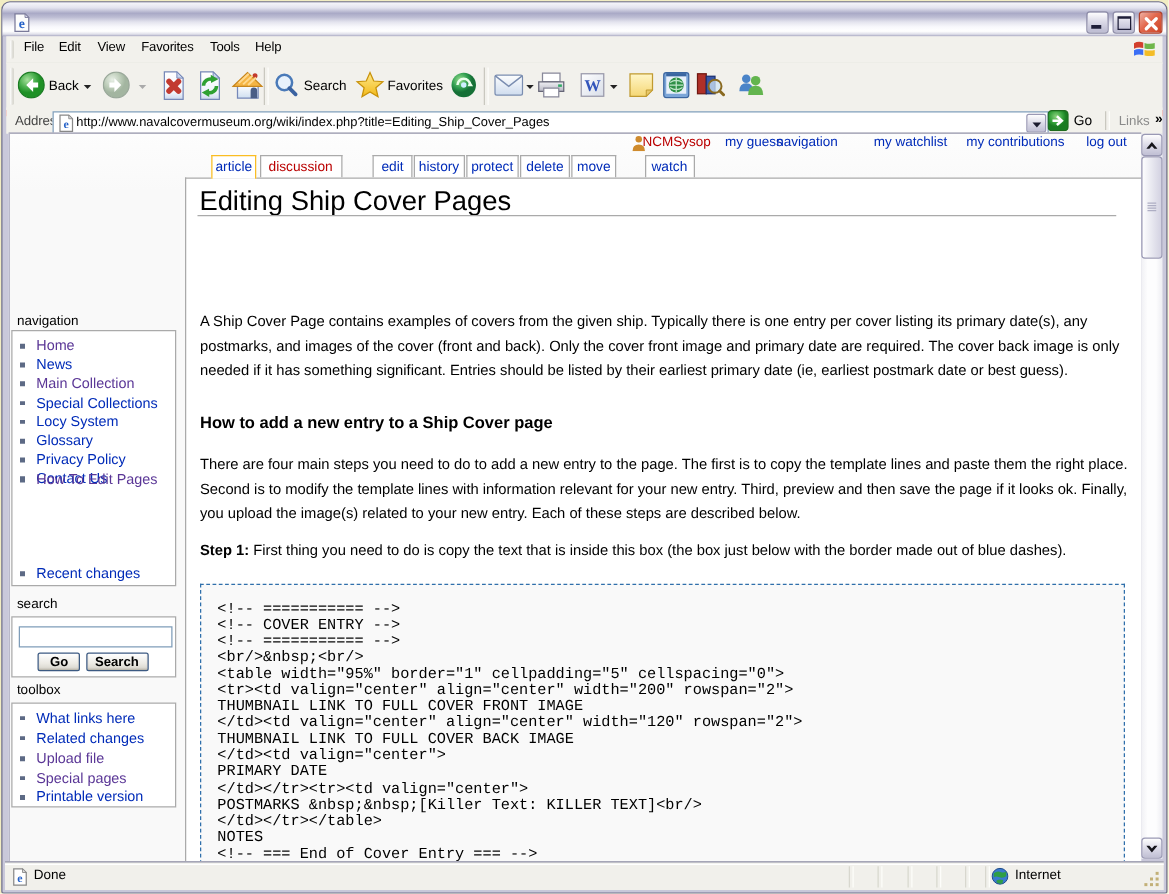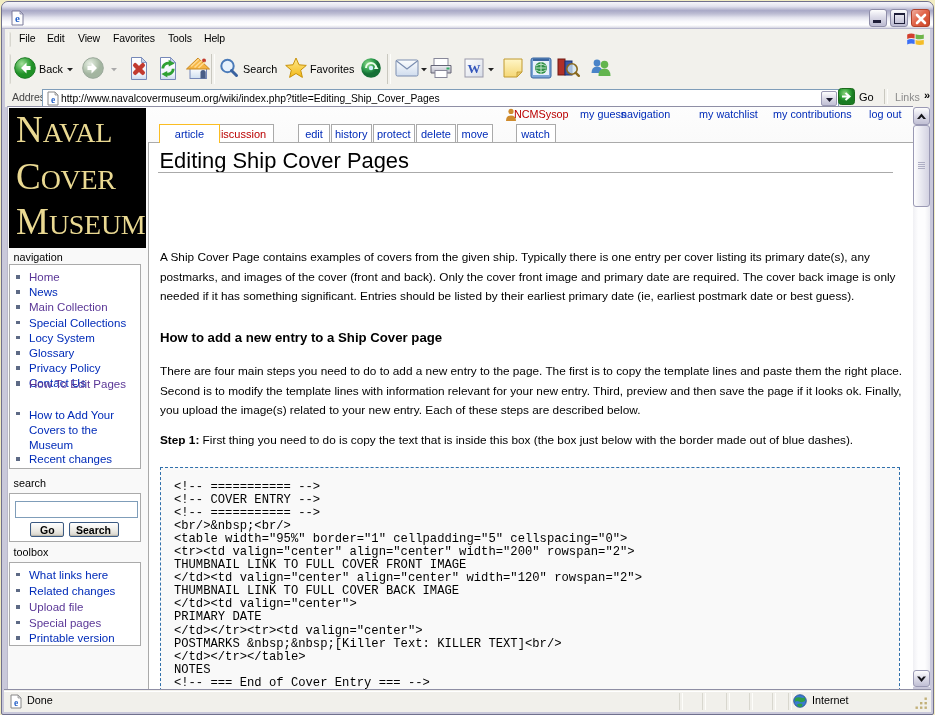--- a/index.html
+++ b/index.html
@@ -335,56 +335,50 @@
               <path d="M1 13 Q1 7.5 6 7.5 Q11 7.5 11 13 Z" fill="#cf8b2d"></path>
             </svg>
     </div>
     <span class="pbar" style="left:506px"><a class="red">NCMSysop</a></span>
     <span class="pbar" style="left:572px"><a>my guess</a></span>
     <span class="pbar" style="left:613px"><a>navigation</a></span>
     <span class="pbar" style="left:691px"><a>my watchlist</a></span>
     <span class="pbar" style="left:765px"><a>my contributions</a></span>
     <span class="pbar" style="left:861px"><a>log out</a></span>
 
-    <div id="logo">
-      <div class="ll" style="top:3px"><span class="lb">N</span><span class="ls">AVAL</span></div>
-      <div class="ll" style="top:49.5px"><span class="lb">C</span><span class="ls">OVER</span></div>
-      <div class="ll" style="top:95px"><span class="lb">M</span><span class="ls">USEUM</span></div>
-    </div>
 
     <div class="portlabel" style="top:144px">navigation</div>
     <div class="portbox" style="top:157px;height:205px"></div>
     <div class="navitem" style="top:164px"><a class="vis">Home</a></div>
     <div class="navitem" style="top:179.2px"><a>News</a></div>
     <div class="navitem" style="top:194.4px"><a class="vis">Main Collection</a></div>
     <div class="navitem" style="top:209.6px"><a>Special Collections</a></div>
     <div class="navitem" style="top:224.8px"><a>Locy System</a></div>
     <div class="navitem" style="top:240px"><a>Glossary</a></div>
     <div class="navitem" style="top:255.2px"><a>Privacy Policy</a></div>
     <div class="navitem" style="top:270.4px"><a>Contact Us</a></div>
     <div class="navitem" style="top:271px"><a class="vis">How To Edit Pages</a></div>
-    <div class="navitem" style="top:300.8px;line-height:15.2px"><a>How to Add Your<br>Covers to the<br>Museum</a></div>
     <div class="navitem" style="top:346.4px"><a>Recent changes</a></div>
 
     <div class="portlabel" style="top:370px">search</div>
     <div class="portbox" style="top:385.6px;height:49px">
       <input id="searchfield" style="">
       <div class="xpbtn" style="left:20.4px;width:34px">Go</div>
       <div class="xpbtn" style="left:58.5px;width:50px">Search</div>
     </div>
 
     <div class="portlabel" style="top:439px">toolbox</div>
     <div class="portbox" style="top:454.8px;height:84px"></div>
     <div class="navitem" style="top:461.8px"><a>What links here</a></div>
     <div class="navitem" style="top:477.9px"><a>Related changes</a></div>
     <div class="navitem" style="top:494.2px"><a class="vis">Upload file</a></div>
     <div class="navitem" style="top:509.8px"><a class="vis">Special pages</a></div>
     <div class="navitem" style="top:525.3px"><a>Printable version</a></div>
 
-    <div class="tab seltab" style="left:151px;width:61px"><a>article</a></div>
+    <div class="tab seltab" style="left:161px;width:36px"><a>article</a></div>
     <div class="tab" style="left:199.5px;width:66px"><a class="red">discussion</a></div>
     <div class="tab" style="left:290px;width:32px"><a>edit</a></div>
     <div class="tab" style="left:322.7px;width:41px"><a>history</a></div>
     <div class="tab" style="left:364.8px;width:42px"><a>protect</a></div>
     <div class="tab" style="left:408px;width:40px"><a>delete</a></div>
     <div class="tab" style="left:449px;width:36px"><a>move</a></div>
     <div class="tab" style="left:507.5px;width:40px"><a>watch</a></div>
 
     <div id="content"></div>
     <div id="h1t">Editing Ship Cover Pages</div>

